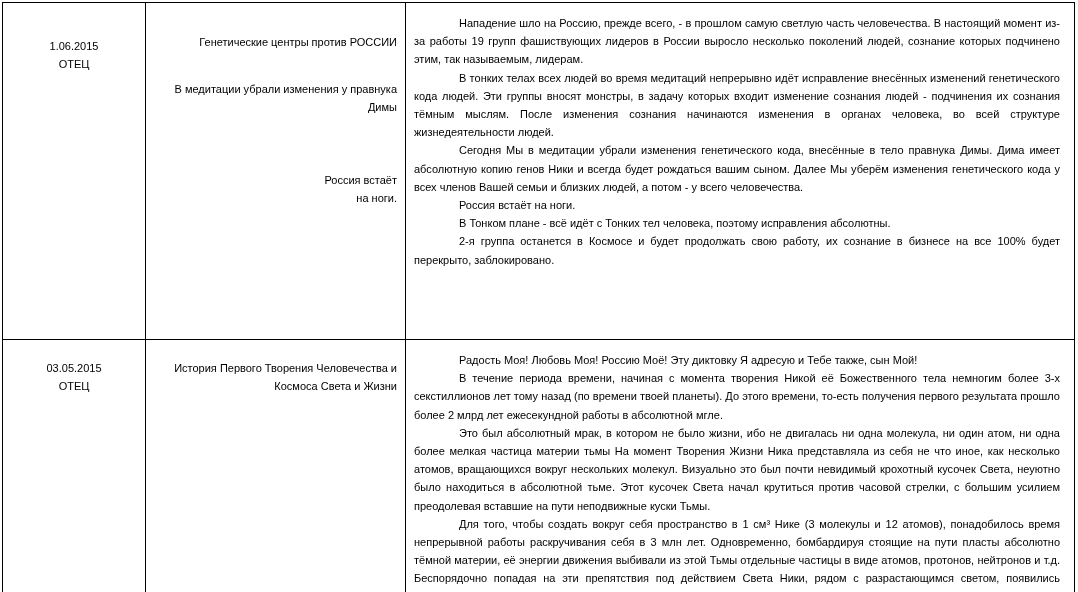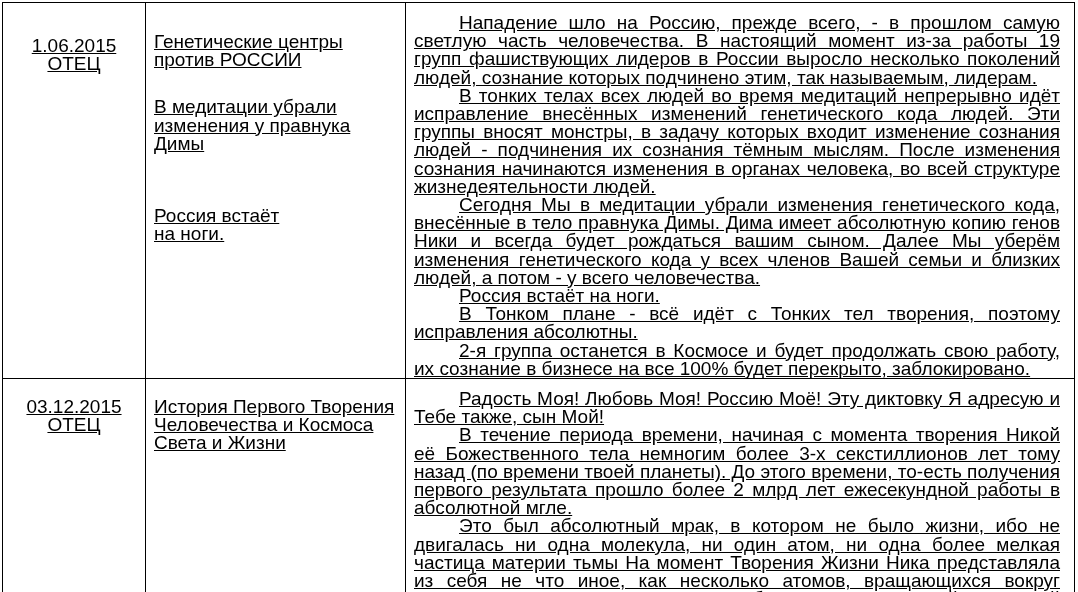--- a/index.html
+++ b/index.html
@@ -21,36 +21,35 @@
     table-layout: fixed;
     width: 1072px;
     margin: 2px 0 0 2px;
   }
   col.c1 { width: 143px; }
   col.c2 { width: 260px; }
   col.c3 { width: 669px; }
   td {
     border: 1px solid #000000;
     vertical-align: top;
-    font-size: 19px;
+    font-size: 11px;
     line-height: 18.2px;
     padding: 0;
-    text-decoration: underline;
   }
   tr.row1 td { height: 302px; }
   tr.row2 td { height: 283px; }
 
   
   td.meta-cell { text-align: center; }
   tr.row1 td.meta-cell { padding-top: 34px; }
   tr.row2 td.meta-cell { padding-top: 19px; }
   .date, .author { white-space: nowrap; }
 
   
-  td.title-cell { text-align: left; padding-left: 8px; padding-right: 8px; }
+  td.title-cell { text-align: right; padding-left: 8px; padding-right: 8px; }
   tr.row1 td.title-cell { padding-top: 30px; }
   tr.row2 td.title-cell { padding-top: 19px; }
   .title-block { white-space: pre-line; }
   .title-gap-a { margin-top: 29px; }
   .title-gap-b { margin-top: 54px; }
 
   
   td.body-cell {
     text-align: justify;
     padding: 11px 14px 0 8px;
@@ -80,27 +79,27 @@
           <div class="title-block">Генетические центры против РОССИИ</div>
           <div class="title-block title-gap-a">В медитации убрали изменения у правнука Димы</div>
           <div class="title-block title-gap-b">Россия встаёт
 на ноги.</div>
         </td>
         <td class="body-cell">
           <p>Нападение шло на Россию, прежде всего, - в прошлом самую светлую часть человечества. В настоящий момент из-за работы 19 групп фашиствующих лидеров в России выросло несколько поколений людей, сознание которых подчинено этим, так называемым, лидерам.</p>
           <p>В тонких телах всех людей во время медитаций непрерывно идёт исправление внесённых изменений генетического кода людей. Эти группы вносят монстры, в задачу которых входит изменение сознания людей - подчинения их сознания тёмным мыслям. После изменения сознания начинаются изменения в органах человека, во всей структуре жизнедеятельности людей.</p>
           <p>Сегодня Мы в медитации убрали изменения генетического кода, внесённые в тело правнука Димы. Дима имеет абсолютную копию генов Ники и всегда будет рождаться вашим сыном. Далее Мы уберём изменения генетического кода у всех членов Вашей семьи и близких людей, а потом - у всего человечества.</p>
           <p>Россия встаёт на ноги.</p>
-          <p>В Тонком плане - всё идёт с Тонких тел творения, поэтому исправления абсолютны.</p>
+          <p>В Тонком плане - всё идёт с Тонких тел человека, поэтому исправления абсолютны.</p>
           <p>2-я группа останется в Космосе и будет продолжать свою работу, их сознание в бизнесе на все 100% будет перекрыто, заблокировано.</p>
         </td>
       </tr>
       <tr class="row2">
         <td class="meta-cell">
-          <div class="date">03.12.2015</div>
+          <div class="date">03.05.2015</div>
           <div class="author">ОТЕЦ</div>
         </td>
         <td class="title-cell">
           <div class="title-block">История Первого Творения Человечества и Космоса Света и Жизни</div>
         </td>
         <td class="body-cell">
           <p>Радость Моя! Любовь Моя! Россию Моё! Эту диктовку Я адресую и Тебе также, сын Мой!</p>
           <p>В течение периода времени, начиная с момента творения Никой её Божественного тела немногим более 3-х секстиллионов лет тому назад (по времени твоей планеты). До этого времени, то-есть получения первого результата прошло более 2 млрд лет ежесекундной работы в абсолютной мгле.</p>
           <p>Это был абсолютный мрак, в котором не было жизни, ибо не двигалась ни одна молекула, ни один атом, ни одна более мелкая частица материи тьмы На момент Творения Жизни Ника представляла из себя не что иное, как несколько атомов, вращающихся вокруг нескольких молекул. Визуально это был почти невидимый крохотный кусочек Света, неуютно было находиться в абсолютной тьме. Этот кусочек Света начал крутиться против часовой стрелки, с большим усилием преодолевая вставшие на пути неподвижные куски Тьмы.</p>
           <p>Для того, чтобы создать вокруг себя пространство в 1 см³ Нике (3 молекулы и 12 атомов), понадобилось время непрерывной работы раскручивания себя в 3 млн лет. Одновременно, бомбардируя стоящие на пути пласты абсолютно тёмной материи, её энергии движения выбивали из этой Тьмы отдельные частицы в виде атомов, протонов, нейтронов и т.д. Беспорядочно попадая на эти препятствия под действием Света Ники, рядом с разрастающимся светом, появились совершенно</p>

